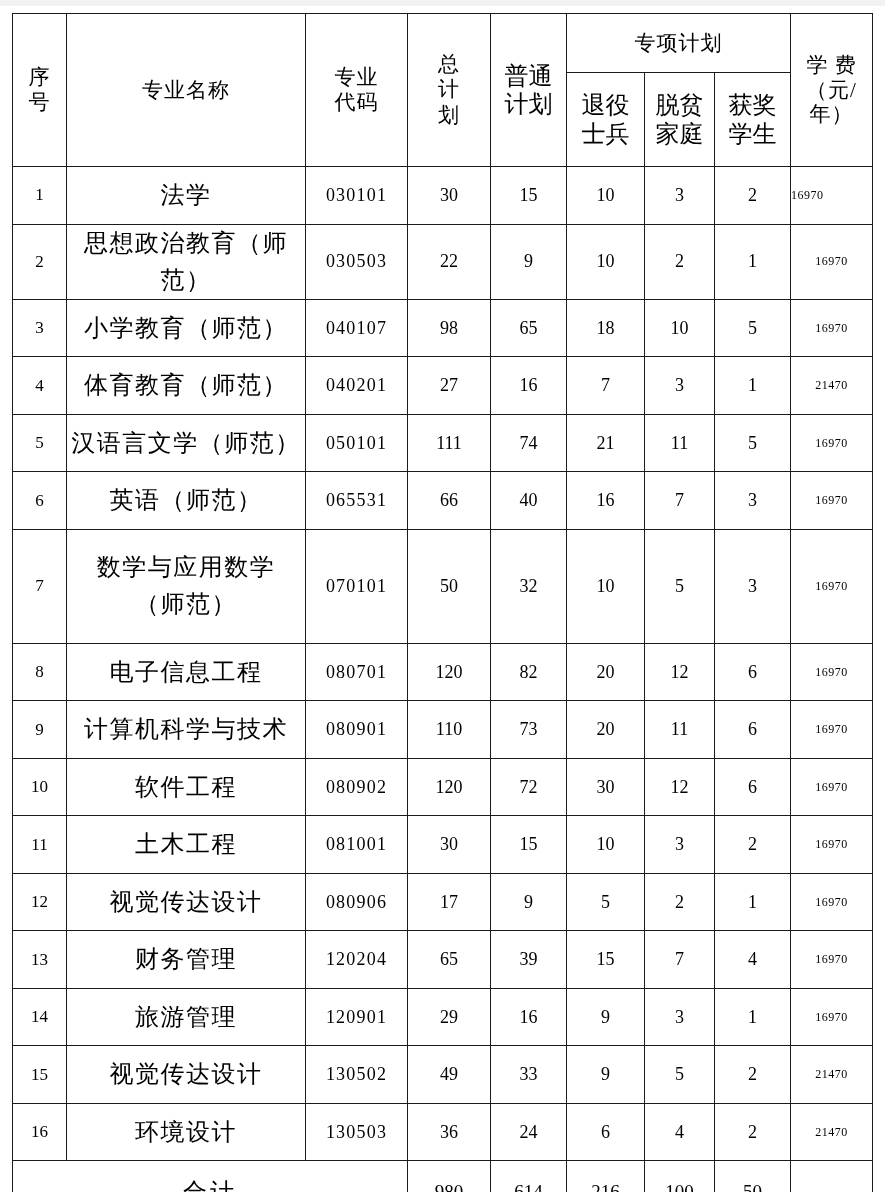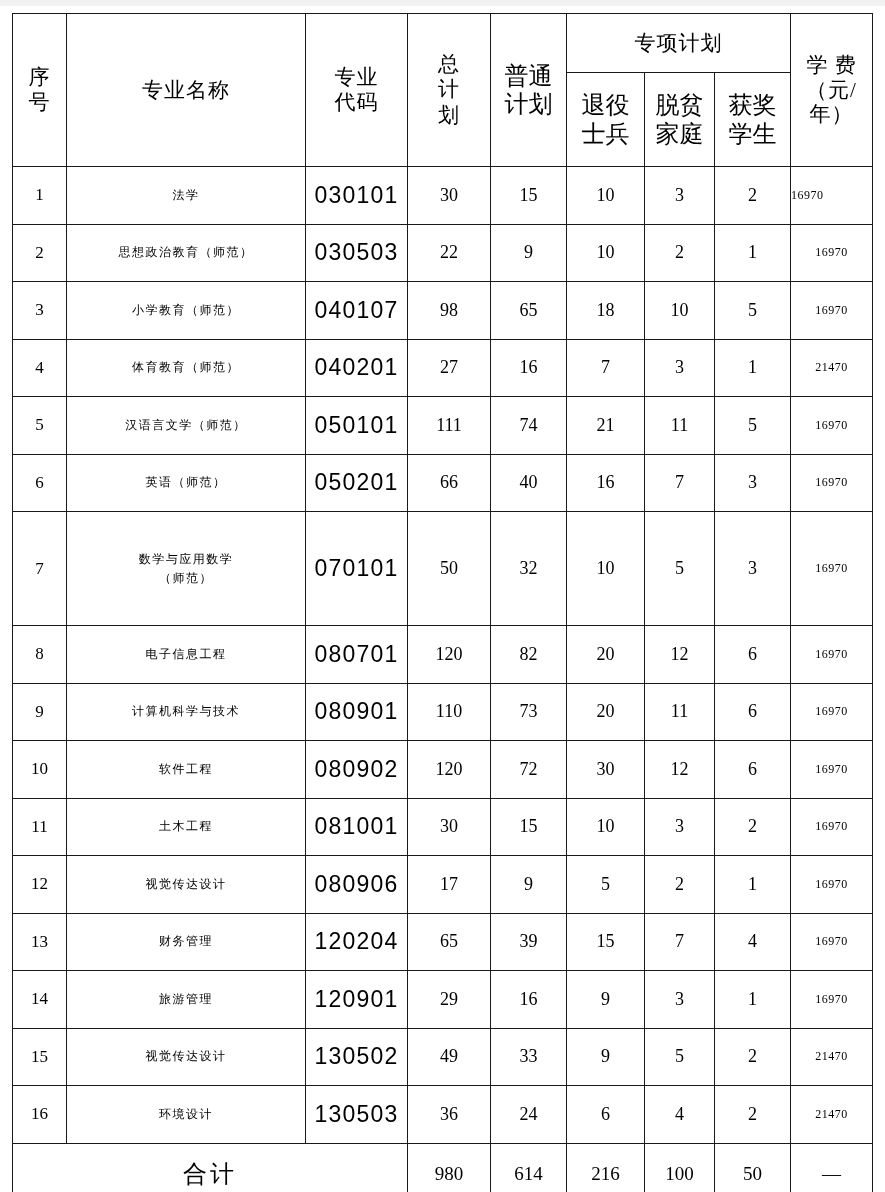--- a/index.html
+++ b/index.html
@@ -39,23 +39,23 @@
     font-weight: bold;
     font-size: 21px;
     letter-spacing: 1px;
     line-height: 1.18;
   }
   .hdr .ln { display: block; }
   .hdr.narrow { font-size: 24px; letter-spacing: 0px; }
   .hdr.stack3 { line-height: 1.22; }
   
   .num-idx { font-size: 17px; font-family: "Liberation Serif", "DejaVu Serif", serif; }
-  .major { font-size: 12px; letter-spacing: 1.5px; }
+  .major { font-size: 24px; letter-spacing: 1.5px; }
   .major .ln { display: block; line-height: 1.55; }
-  .code { font-size: 23px; letter-spacing: 1.2px; font-family: Liberation Sans, sans-serif; }
+  .code { font-size: 18px; letter-spacing: 1.2px; font-family: Liberation Serif, serif; }
   .qty  { font-size: 18px; font-family: "Liberation Serif", "DejaVu Serif", serif; }
   .fee  { font-size: 12px; font-family: "Liberation Serif", "DejaVu Serif", serif; letter-spacing: 0.5px; }
   .fee.flush { text-align: left; padding-left: 0px; }
   .total-label { font-size: 24px; font-weight: bold; letter-spacing: 3px; }
   .total-num { font-size: 19px; font-family: "Liberation Serif", "DejaVu Serif", serif; margin-top: 40px; }
   .total-fee { font-size: 19px; text-align: center; vertical-align: bottom; padding-bottom: 6px; }
   tr.data-row { height: 57.5px; }
   tr.tall-row { height: 114px; }
   tr.total-row { height: 62px; }
 </style>
@@ -183,21 +183,21 @@
           <td class="qty">21</td>
           <td class="qty">11</td>
           <td class="qty">5</td>
           <td class="fee">16970</td>
         </tr>
         <tr class="data-row">
           <td class="num-idx">6</td>
           <td class="major">
             <span class="ln">英语（师范）</span>
           </td>
-          <td class="code">050201</td>
+          <td class="code">065531</td>
           <td class="qty">66</td>
           <td class="qty">40</td>
           <td class="qty">16</td>
           <td class="qty">7</td>
           <td class="qty">3</td>
           <td class="fee">16970</td>
         </tr>
         <tr class="tall-row">
           <td class="num-idx">7</td>
           <td class="major">

